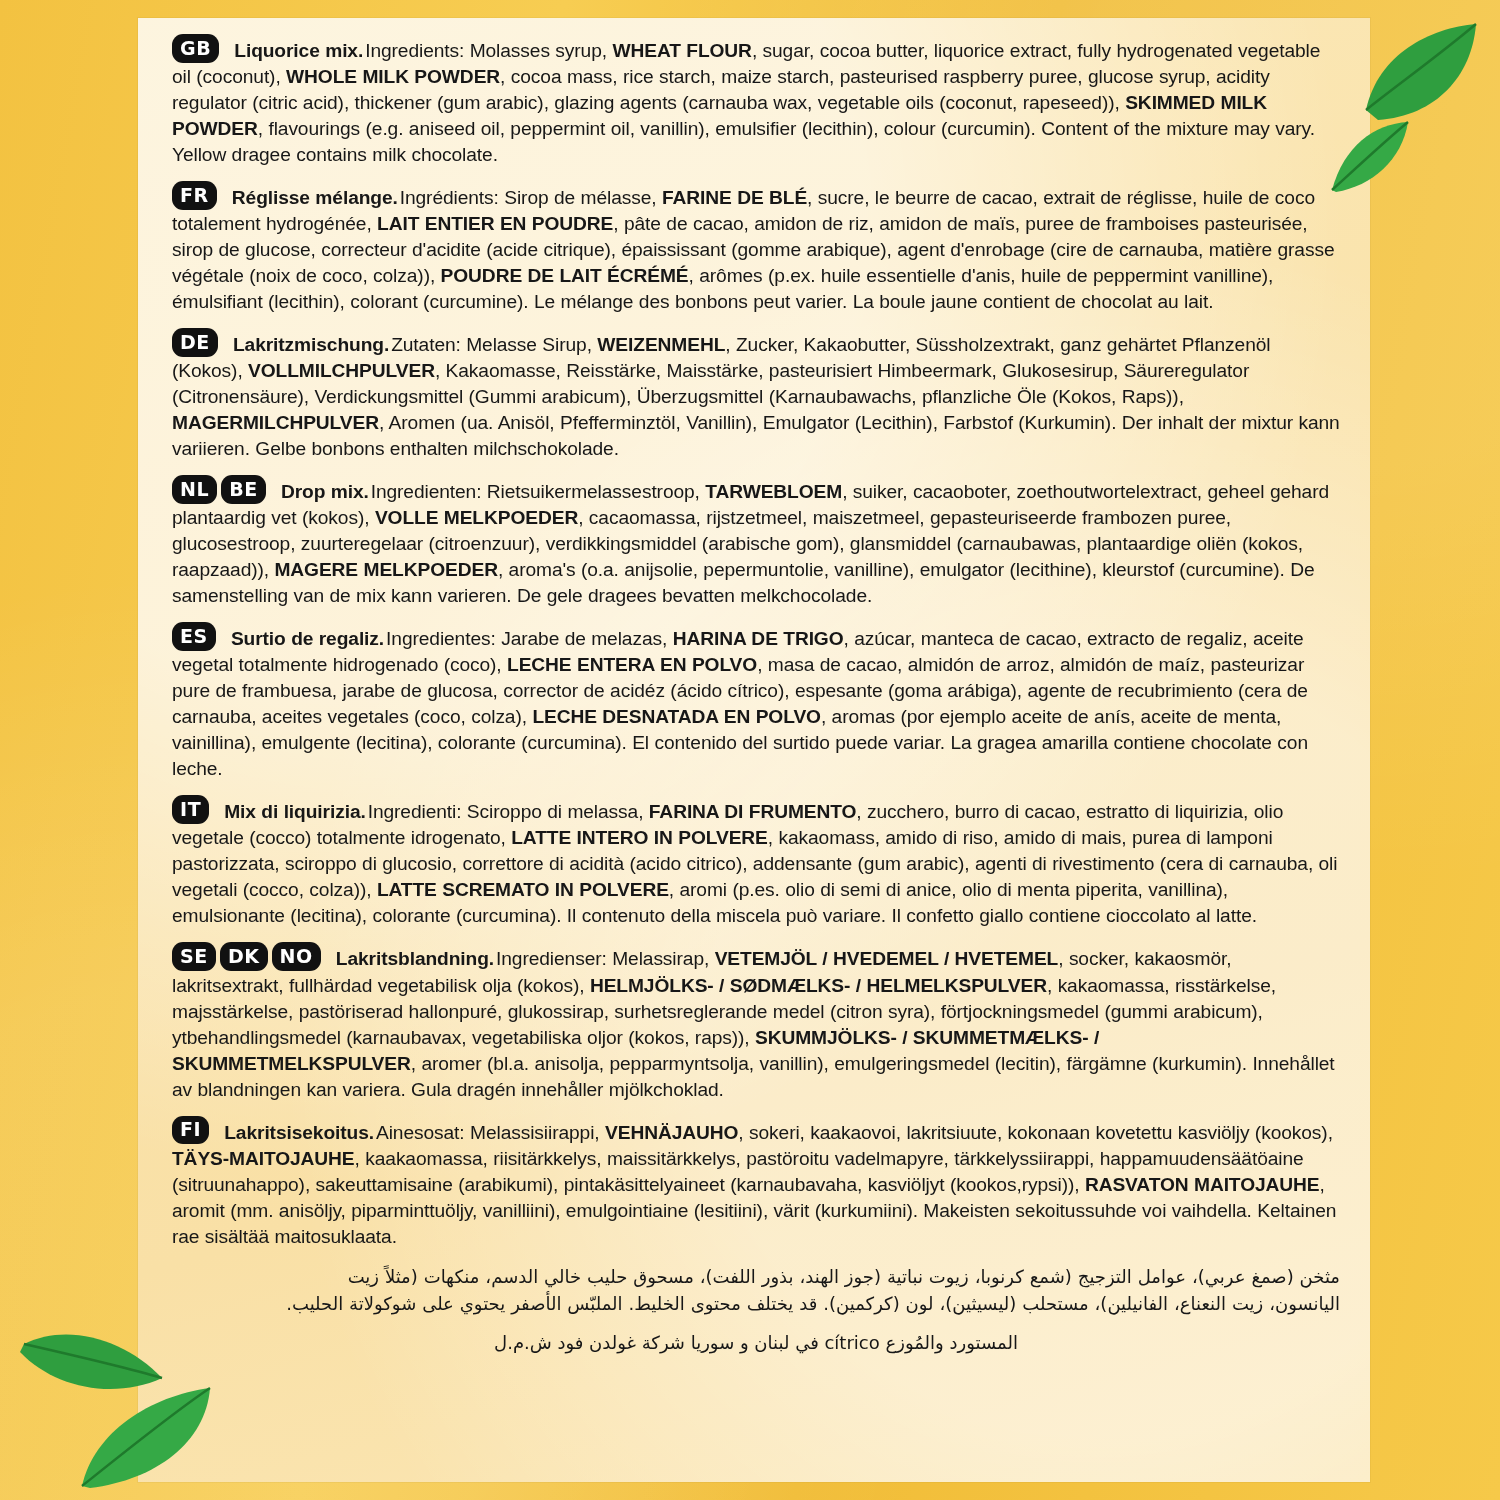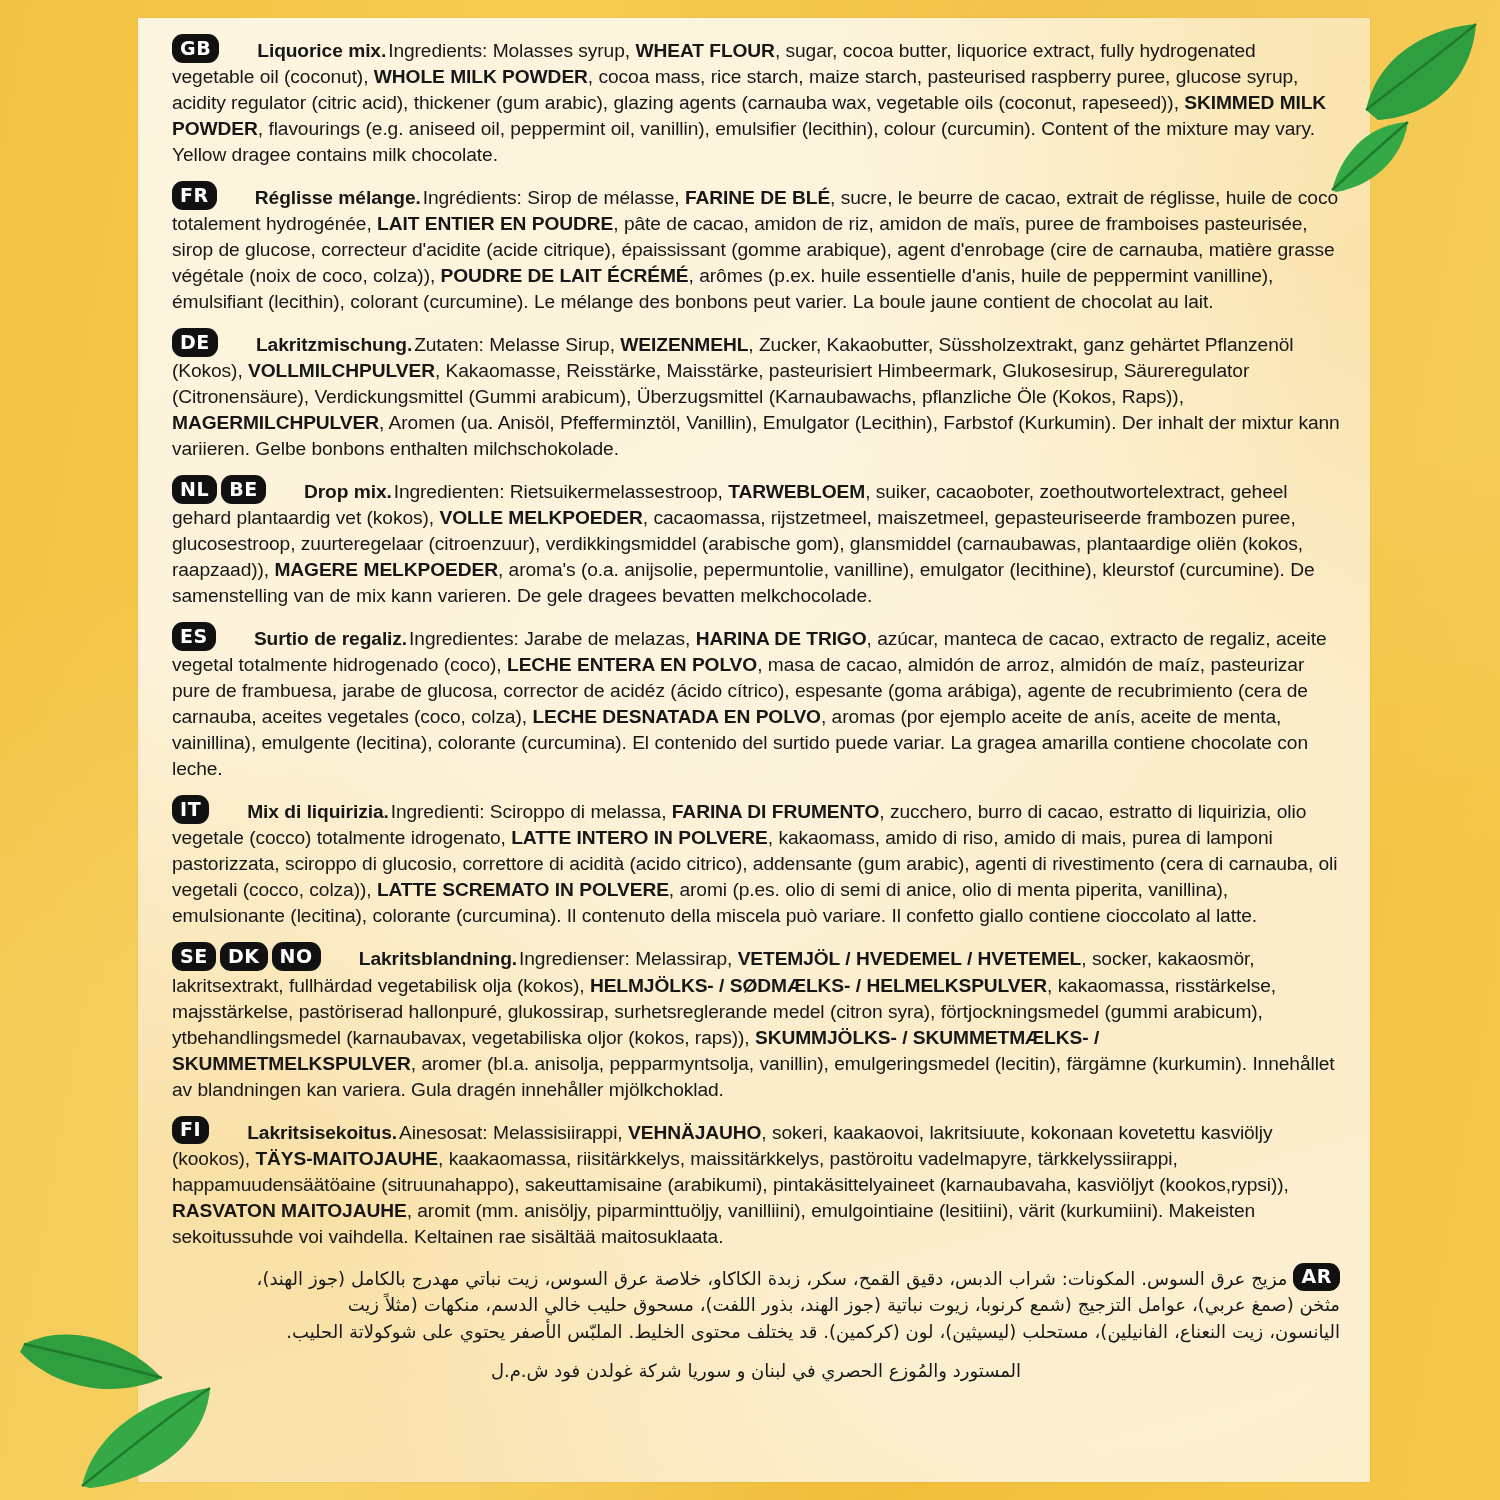--- a/index.html
+++ b/index.html
@@ -75,21 +75,21 @@
     padding: 4.5px 8px 5px 8px;
     border-radius: 11px;
     vertical-align: 2.5px;
     margin-right: 5px;
     font-family: "DejaVu Sans", sans-serif;
   }
   .flag + .flag { margin-left: -1px; }
 
   .title {
     font-weight: bold;
-    margin-left: 24px;
+    margin-left: 1px;
     margin-right: 2px;
     padding-left: 9px;
   }
 
   
   .rtl {
     direction: rtl;
     text-align: right;
     font-family: "DejaVu Sans", sans-serif;
     font-size: 18px;
@@ -170,27 +170,24 @@
       </p>
     </div>
 
     <div class="block">
       <p class="para">
         <span class="flag">FI</span><span class="title">Lakritsisekoitus.</span><span><span style="font-weight: normal;">Ainesosat: Melassisiirappi, </span><span class="alg" style="font-weight: bold;">VEHNÄJAUHO</span><span style="font-weight: normal;">, sokeri, kaakaovoi, lakritsiuute, kokonaan kovetettu kasviöljy (kookos), </span><span class="alg" style="font-weight: bold;">TÄYS-MAITOJAUHE</span><span style="font-weight: normal;">, kaakaomassa, riisitärkkelys, maissitärkkelys, pastöroitu vadelmapyre, tärkkelyssiirappi, happamuudensäätöaine (sitruunahappo), sakeuttamisaine (arabikumi), pintakäsittelyaineet (karnaubavaha, kasviöljyt (kookos,rypsi)), </span><span class="alg" style="font-weight: bold;">RASVATON MAITOJAUHE</span><span style="font-weight: normal;">, aromit (mm. anisöljy, piparminttuöljy, vanilliini), emulgointiaine (lesitiini), värit (kurkumiini). Makeisten sekoitussuhde voi vaihdella. Keltainen rae sisältää maitosuklaata.</span></span>
       </p>
     </div>
 
     <div class="block">
-      <p class="para rtl">
-        <span class="flag">AR</span><span>مزيج عرق السوس. المكونات: شراب الدبس، دقيق القمح، سكر، زبدة الكاكاو، خلاصة عرق السوس، زيت نباتي مهدرج بالكامل (جوز الهند)،</span>
-      </p>
       <p class="para rtl"><span>مثخن (صمغ عربي)، عوامل التزجيج (شمع كرنوبا، زيوت نباتية (جوز الهند، بذور اللفت)، مسحوق حليب خالي الدسم، منكهات (مثلاً زيت</span></p>
       <p class="para rtl"><span>اليانسون، زيت النعناع، الفانيلين)، مستحلب (ليسيثين)، لون (كركمين). قد يختلف محتوى الخليط. الملبّس الأصفر يحتوي على شوكولاتة الحليب.</span></p>
     </div>
 
     <div class="block">
       <p class="footer-line">
-        <span>المستورد والمُوزع الحصري في لبنان و سوريا شركة غولدن فود ش.م.ل</span>
+        <span>المستورد والمُوزع cítrico في لبنان و سوريا شركة غولدن فود ش.م.ل</span>
       </p>
     </div>
 
   </div>
 </div>
 
 </body></html>

